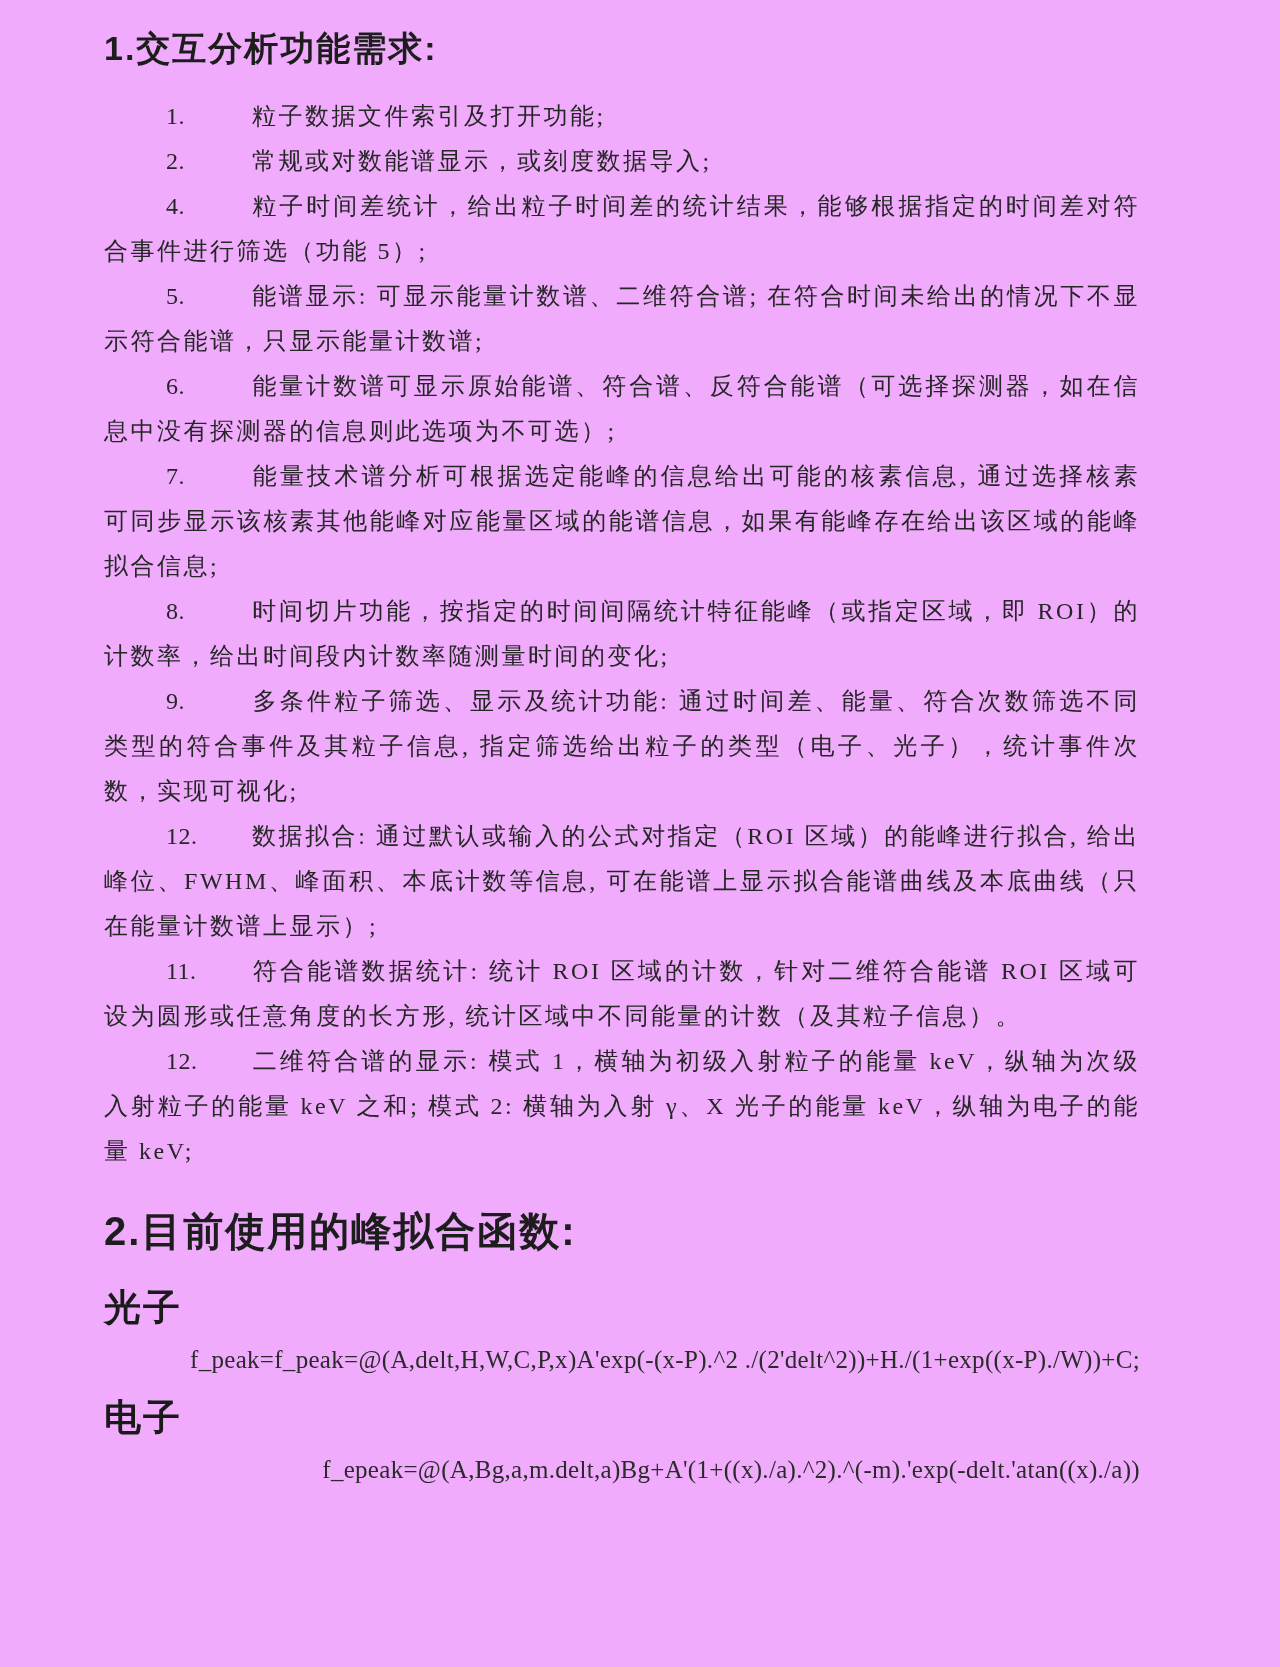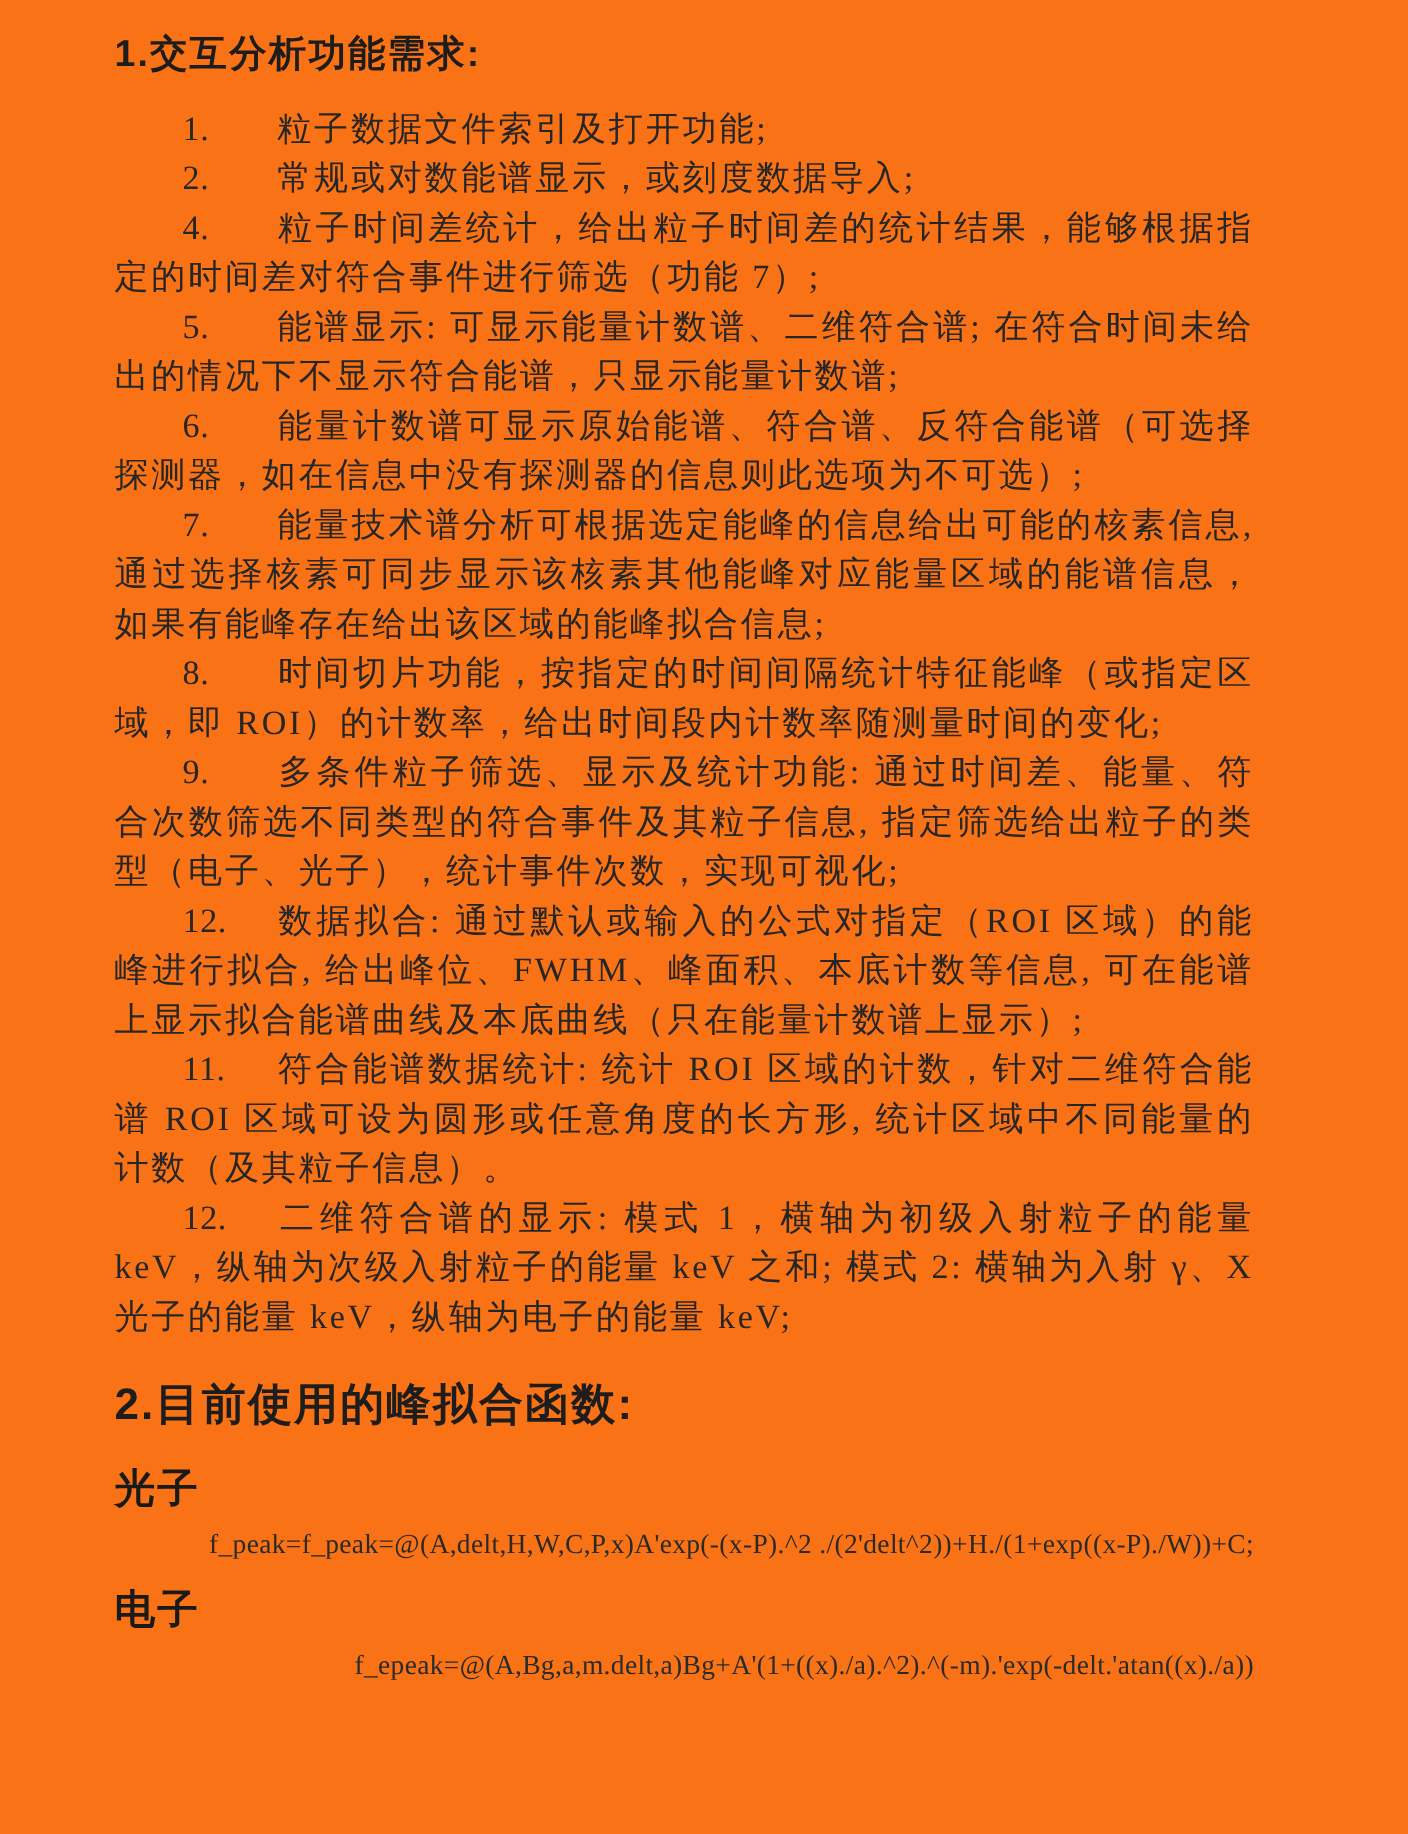--- a/index.html
+++ b/index.html
@@ -12,33 +12,33 @@
     height: 1667px;
     overflow: hidden;
     font-family: "Liberation Serif", serif;
     color: #242424;
   }
   .page {
     box-sizing: border-box;
     width: 1280px;
     height: 1667px;
     padding: 26px 140px 0 104px;
-    background: #f97316;
+    background: #f0abfc;
   }
   .h1 {
     font-family: "Liberation Sans", sans-serif;
     font-weight: 700;
     font-size: 34px;
     letter-spacing: 2px;
     margin: 0 0 22px 0;
     color: #1d1d1d;
   }
   .item {
     margin: 0;
-    font-size: 31px;
+    font-size: 24px;
     line-height: 45px;
     letter-spacing: 2.5px;
     text-align: justify;
     text-justify: inter-ideograph;
     color: #262626;
   }
   .item .num {
     display: inline-block;
     width: 86px;
     margin-left: 62px;
@@ -76,21 +76,21 @@
 
 <div class="page">
 
   <h1 class="h1">1.交互分析功能需求:</h1>
 
   <p class="item"><span class="num">1.</span><span>粒子数据文件索引及打开功能;</span></p>
 
   <p class="item"><span class="num">2.</span><span>常规或对数能谱显示，或刻度数据导入;</span></p>
 
 
-  <p class="item"><span class="num">4.</span><span>粒子时间差统计，给出粒子时间差的统计结果，能够根据指定的时间差对符合事件进行筛选（功能 7）;</span></p>
+  <p class="item"><span class="num">4.</span><span>粒子时间差统计，给出粒子时间差的统计结果，能够根据指定的时间差对符合事件进行筛选（功能 5）;</span></p>
 
   <p class="item"><span class="num">5.</span><span>能谱显示: 可显示能量计数谱、二维符合谱; 在符合时间未给出的情况下不显示符合能谱，只显示能量计数谱;</span></p>
 
   <p class="item"><span class="num">6.</span><span>能量计数谱可显示原始能谱、符合谱、反符合能谱（可选择探测器，如在信息中没有探测器的信息则此选项为不可选）;</span></p>
 
   <p class="item"><span class="num">7.</span><span>能量技术谱分析可根据选定能峰的信息给出可能的核素信息, 通过选择核素可同步显示该核素其他能峰对应能量区域的能谱信息，如果有能峰存在给出该区域的能峰拟合信息;</span></p>
 
   <p class="item"><span class="num">8.</span><span>时间切片功能，按指定的时间间隔统计特征能峰（或指定区域，即 ROI）的计数率，给出时间段内计数率随测量时间的变化;</span></p>
 
   <p class="item"><span class="num">9.</span><span>多条件粒子筛选、显示及统计功能: 通过时间差、能量、符合次数筛选不同类型的符合事件及其粒子信息, 指定筛选给出粒子的类型（电子、光子），统计事件次数，实现可视化;</span></p>

